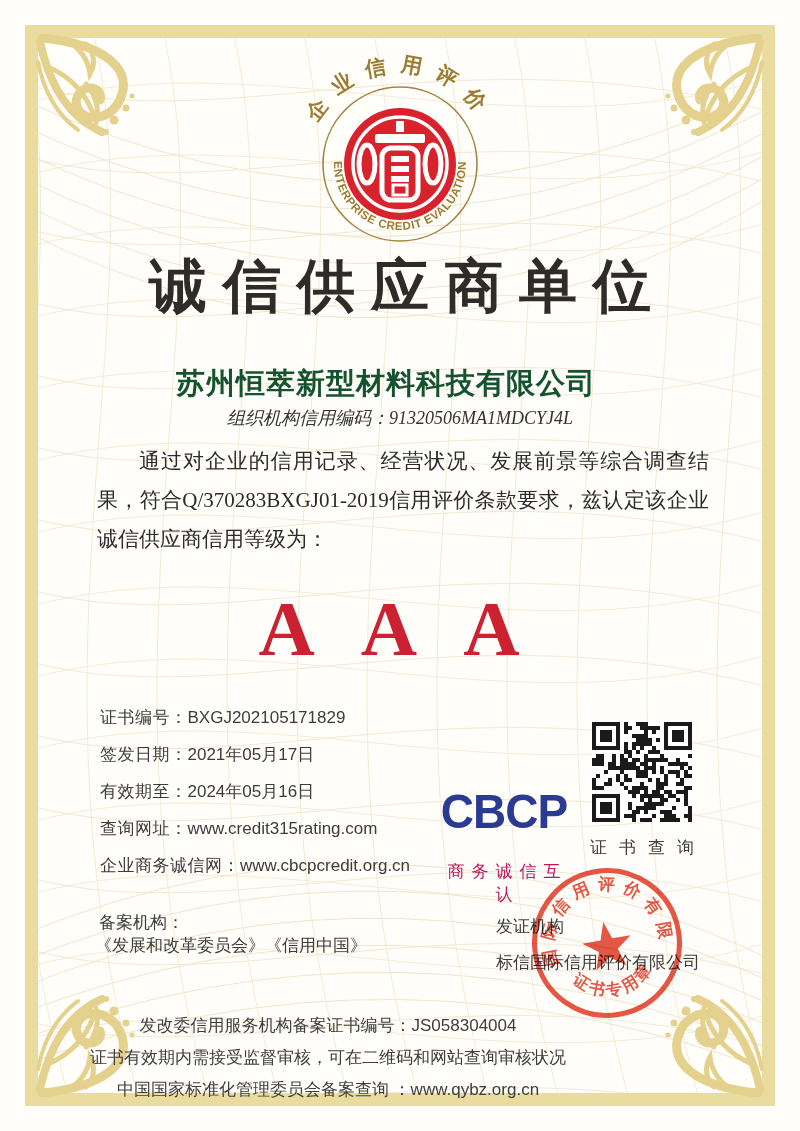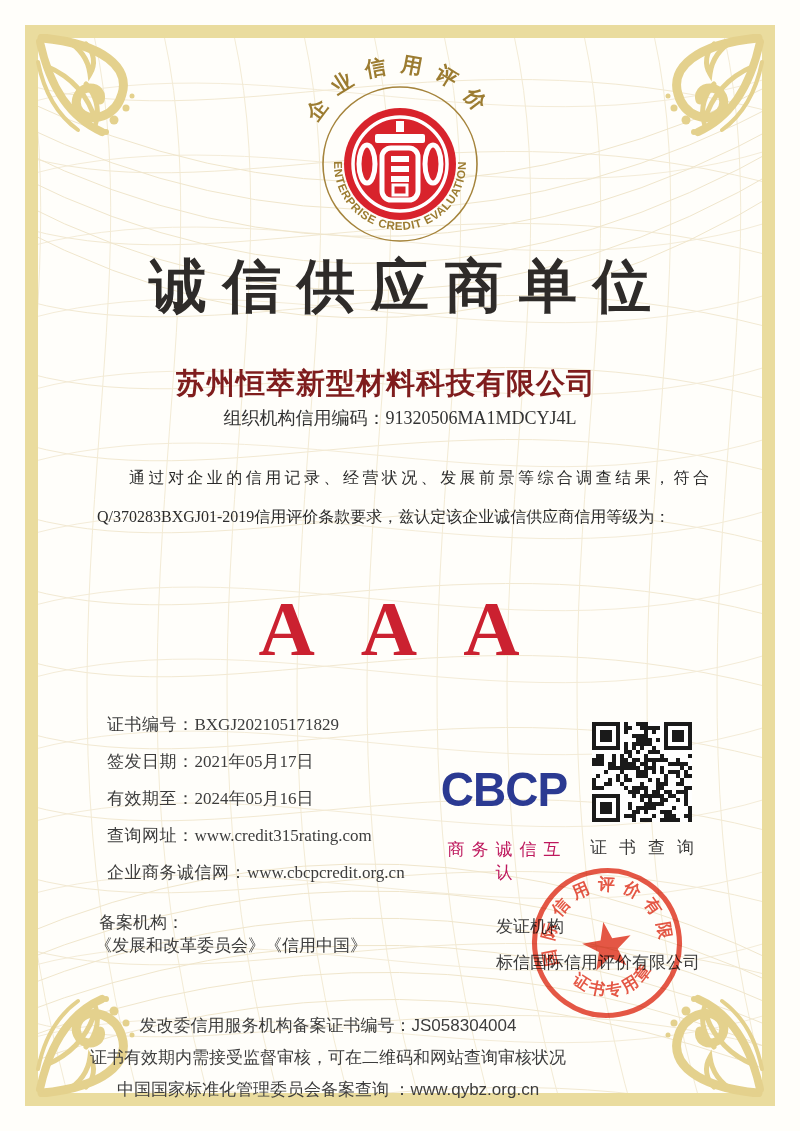--- a/index.html
+++ b/index.html
@@ -14,36 +14,36 @@
   .corner.tr{right:34px;top:34px;transform:scaleX(-1);}
   .corner.bl{left:34px;bottom:34px;transform:scaleY(-1);}
   .corner.br{right:34px;bottom:34px;transform:scale(-1,-1);}
   
   .emblem{position:absolute;left:290px;top:52px;width:220px;height:220px;z-index:3;}
   
   .title{position:absolute;left:0;top:248px;width:800px;text-align:center;z-index:3;
          font-family:"Liberation Serif","DejaVu Serif",serif;font-weight:bold;
          font-size:58px;color:#2e2b29;letter-spacing:16px;padding-left:16px;box-sizing:border-box;}
   .company{position:absolute;left:0;top:364px;width:772px;text-align:center;z-index:3;
-           font-weight:bold;font-size:29px;color:#7f1d1d;letter-spacing:1px;}
+           font-weight:bold;font-size:29px;color:#14532d;letter-spacing:1px;}
   .orgcode{position:absolute;left:0;top:406px;width:800px;text-align:center;z-index:3;
-           font-family:"Liberation Serif","DejaVu Serif",serif;font-size:18px;color:#333;}
-  
-  .bodytext{position:absolute;left:97px;top:458px;width:612px;z-index:3;
-            font-family:"Liberation Serif","DejaVu Serif",serif;font-size:16px;
+           font-family:"Liberation Serif","DejaVu Serif",serif;font-size:18px;color:#333;font-style:italic;}
+  
+  .bodytext{position:absolute;left:97px;top:442px;width:612px;z-index:3;
+            font-family:"Liberation Serif","DejaVu Serif",serif;font-size:21px;
             line-height:39px;color:#2b2b2b;text-align:justify;text-indent:2em;}
   .rating{position:absolute;left:0;top:584px;width:800px;text-align:center;z-index:3;
           font-family:"Liberation Serif","DejaVu Serif",serif;font-weight:bold;
           font-size:78px;color:#cb2130;letter-spacing:46px;padding-left:24px;box-sizing:border-box;}
   
-  .details{position:absolute;left:100px;top:706px;z-index:3;list-style:none;margin:7px;padding:0;font-family:Liberation Serif, serif;}
+  .details{position:absolute;left:100px;top:706px;z-index:3;list-style:none;margin:0;padding:0;}
   .details li{font-size:17px;color:#3c3c3c;margin-bottom:14px;}
   .details .lbl{letter-spacing:.5px;}
   
-  .cbcp{position:absolute;left:430px;top:762px;width:148px;text-align:center;z-index:3;}
+  .cbcp{position:absolute;left:430px;top:784px;width:148px;text-align:center;z-index:3;}
   .cbcp-logo{font-weight:bold;font-size:46px;color:#2b3a92;letter-spacing:-1px;
              font-family:"Liberation Sans",sans-serif;transform:scaleY(1.05);}
   .cbcp-cap{margin-top:22px;font-size:17px;color:#be185d;letter-spacing:7px;padding-left:7px;}
   .qrblock{position:absolute;left:592px;top:722px;width:100px;z-index:3;text-align:right;}
   .qr{width:100px;height:100px;display:block;}
   .qr-cap{margin-top:14px;font-size:17px;color:#3c3c3c;letter-spacing:12px;white-space:nowrap;margin-left:-2px;}
   
   .filing{position:absolute;left:99px;top:911px;z-index:3;font-size:17px;color:#3c3c3c;}
   .filing .orgs{margin-top:0;margin-left:-4px;}
   .issuer{position:absolute;left:496px;top:915px;width:230px;z-index:3;

